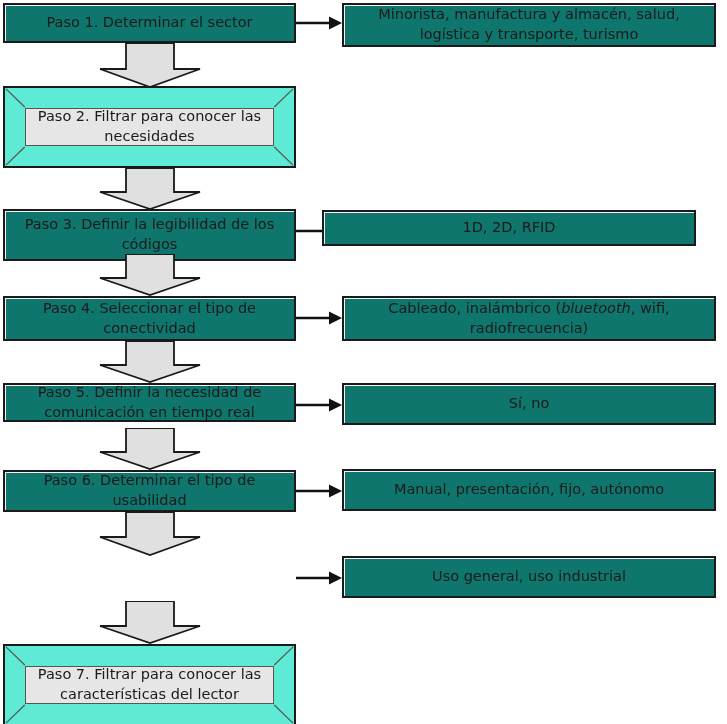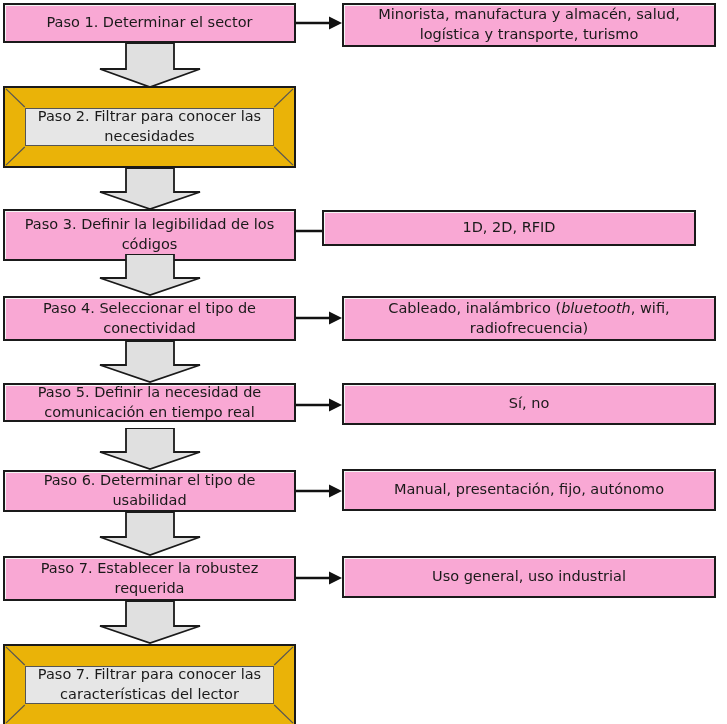--- a/index.html
+++ b/index.html
@@ -15,21 +15,21 @@
     width: 727px;
     height: 724px;
     background: #ffffff;
     overflow: hidden;
   }
 
   
   .box {
     position: absolute;
     box-sizing: border-box;
-    background: #f9a8d4;
+    background: #0f766e;
     border: 2px solid #1a1a1a;
     display: flex;
     align-items: center;
     justify-content: center;
     text-align: center;
     color: #1a1a1a;
     font-size: 14.5px;
     line-height: 1.35;
     padding: 2px 2px;
   }
@@ -42,21 +42,21 @@
     left: 0; top: 0; right: 0; bottom: 0;
     border-top: 1px solid #f4f4f4;
     border-left: 1px solid #f4f4f4;
     pointer-events: none;
   }
 
   
   .bevel {
     position: absolute;
     box-sizing: border-box;
-    background: #eab308;
+    background: #5eead4;
     border: 2px solid #1a1a1a;
   }
   .bevel .inner {
     position: absolute;
     left: 20px; top: 20px; right: 20px; bottom: 20px;
     box-sizing: border-box;
     background: #e6e6e6;
     border: 1px solid #555555;
     display: flex;
     align-items: center;
@@ -188,23 +188,20 @@
   </svg>
 
   <div class="box" style="left:342px; top:469px; width:374px; height:42px;">
     <span class="txt">Manual, presentación, fijo, autónomo</span>
   </div>
 
   <svg class="downarrow" style="left:98px; top:512px; width:104px; height:44px;" viewBox="0 0 104 44">
     <polygon points="28,0 76,0 76,25 102,25 52,43 2,25 28,25" fill="#e0e0e0" stroke="#1a1a1a" stroke-width="1.8" stroke-linejoin="miter"></polygon>
   </svg>
 
-  <div class="box" style="left:3px; top:556px; width:293px; height:45px;">
-    <span class="txt">Paso 7. Establecer la robustez requerida</span>
-  </div>
 
   <svg class="harrow" style="left:296px; top:567px; width:48px; height:22px;" viewBox="0 0 48 22">
     <line x1="0" y1="11" x2="36" y2="11" stroke="#111111" stroke-width="2.6"></line>
     <polygon points="33,4.5 46,11 33,17.5" fill="#111111"></polygon>
   </svg>
 
   <div class="box" style="left:342px; top:556px; width:374px; height:42px;">
     <span class="txt">Uso general, uso industrial</span>
   </div>
 

